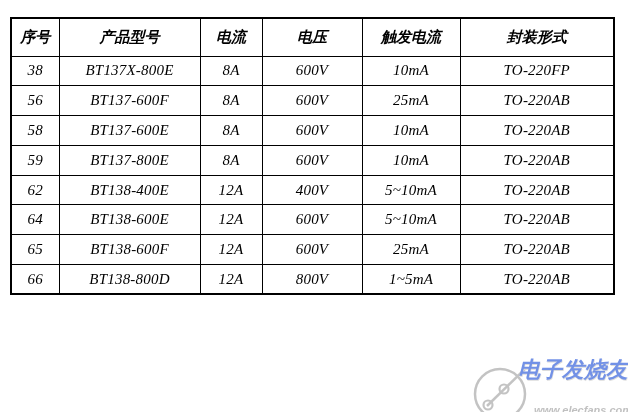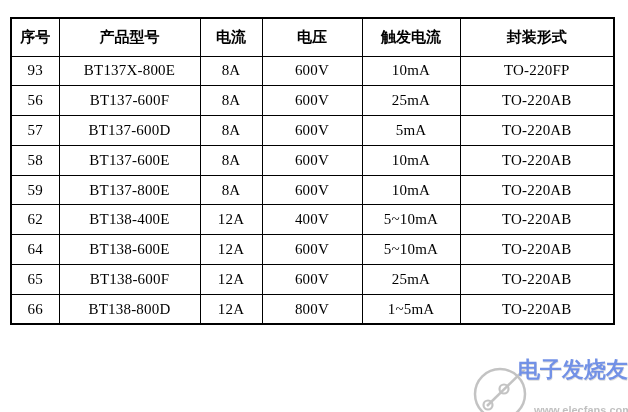--- a/index.html
+++ b/index.html
@@ -5,20 +5,21 @@
   * { margin: 0; padding: 0; box-sizing: border-box; }
   html, body { background: #ffffff; }
   .page {
     position: relative;
     width: 628px;
     height: 412px;
     background: #ffffff;
     overflow: hidden;
     font-family: "Liberation Serif", "DejaVu Serif", serif;
     color: #000000;
+    font-style: italic;
   }
   table.spec {
     position: absolute;
     left: 10px;
     top: 17px;
     width: 603px;
     border-collapse: collapse;
     table-layout: fixed;
     border: 2px solid #000000;
   }
@@ -102,41 +103,33 @@
         <th>序号</th>
         <th>产品型号</th>
         <th>电流</th>
         <th>电压</th>
         <th>触发电流</th>
         <th>封装形式</th>
       </tr>
     </thead>
     <tbody>
         <tr>
-          <td>93</td>
+          <td>38</td>
           <td>BT137X-800E</td>
           <td>8A</td>
           <td>600V</td>
           <td>10mA</td>
           <td>TO-220FP</td>
         </tr>
         <tr>
           <td>56</td>
           <td>BT137-600F</td>
           <td>8A</td>
           <td>600V</td>
           <td>25mA</td>
-          <td>TO-220AB</td>
-        </tr>
-        <tr>
-          <td>57</td>
-          <td>BT137-600D</td>
-          <td>8A</td>
-          <td>600V</td>
-          <td>5mA</td>
           <td>TO-220AB</td>
         </tr>
         <tr>
           <td>58</td>
           <td>BT137-600E</td>
           <td>8A</td>
           <td>600V</td>
           <td>10mA</td>
           <td>TO-220AB</td>
         </tr>

